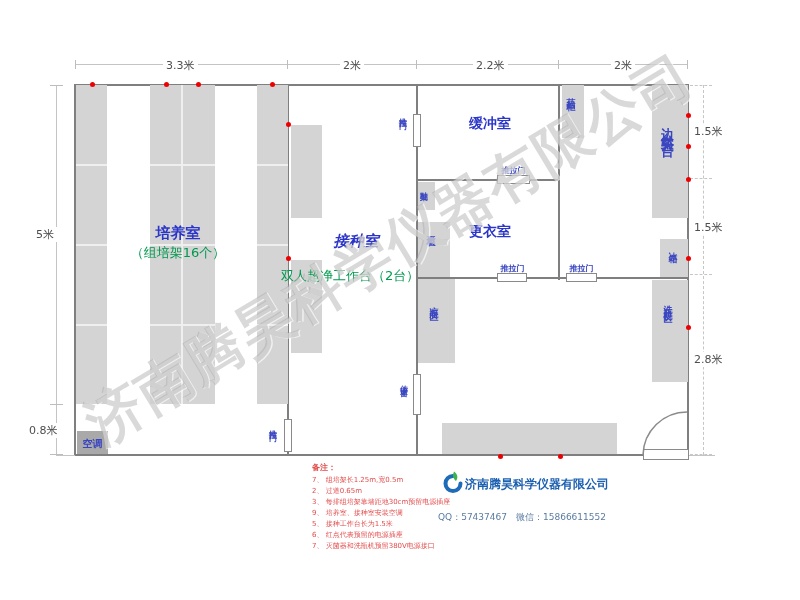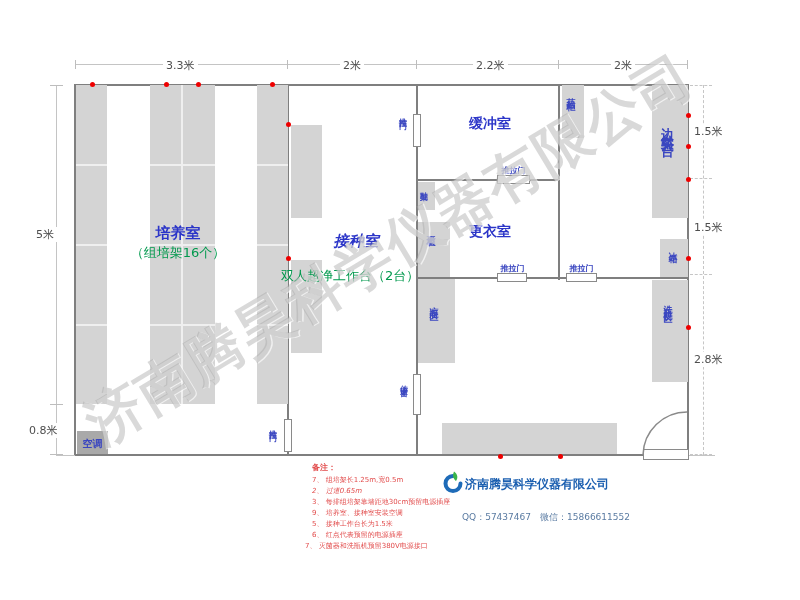--- a/index.html
+++ b/index.html
@@ -151,29 +151,29 @@
   <div class="dash-h" style="left:690px;top:85px;width:22px;"></div>
   <div class="dash-h" style="left:690px;top:178px;width:22px;"></div>
   <div class="dash-h" style="left:690px;top:274px;width:22px;"></div>
   <div class="dash-h" style="left:690px;top:454px;width:22px;"></div>
   <div class="dim" style="left:691px;top:124px;">1.5米</div>
   <div class="dim" style="left:691px;top:220px;">1.5米</div>
   <div class="dim" style="left:691px;top:352px;">2.8米</div>
 
   <div class="note-title" style="left:312px;top:462px;">备注：</div>
   <div class="note-line" style="left:312px;top:475px;">7、 组培架长1.25m,宽0.5m</div>
-  <div class="note-line" style="left:312px;top:486px;font-style:italic;">2、 过道0.65m</div>
+  <div class="note-line" style="left:312px;top:486px;">2、 过道0.65m</div>
   <div class="note-line" style="left:312px;top:497px;">3、 每排组培架靠墙距地30cm预留电源插座</div>
   <div class="note-line" style="left:312px;top:508px;">9、 培养室、接种室安装空调</div>
   <div class="note-line" style="left:312px;top:519px;">5、 接种工作台长为1.5米</div>
   <div class="note-line" style="left:312px;top:530px;">6、 红点代表预留的电源插座</div>
-  <div class="note-line" style="left:305px;top:541px;">7、 灭菌器和洗瓶机预留380V电源接口</div>
+  <div class="note-line" style="left:312px;top:541px;">7、 灭菌器和洗瓶机预留380V电源接口</div>
 
   <svg width="20" height="24" viewBox="0 0 20 24" style="position:absolute;left:443px;top:471px;z-index:10;">
     <path d="M10 5 a 7.5 7.5 0 1 0 7.5 7.5" fill="none" stroke="#1e6bb8" stroke-width="4" stroke-linecap="round"></path>
     <path d="M11 0.5 c 3.5 2.5 4.5 6 2 9.5 c -1.5 -1.5 -4.5 -4 -2 -9.5 Z" fill="#3ab54a"></path>
   </svg>
   <div class="co-name">济南腾昊科学仪器有限公司</div>
-  <div class="co-line" style="left:462px;top:511px;">QQ：57437467　微信：15866611552</div>
+  <div class="co-line" style="left:438px;top:511px;">QQ：57437467　微信：15866611552</div>
 
   <div class="wm">济南腾昊科学仪器有限公司</div>
 
 </div>
 
 </body></html>

